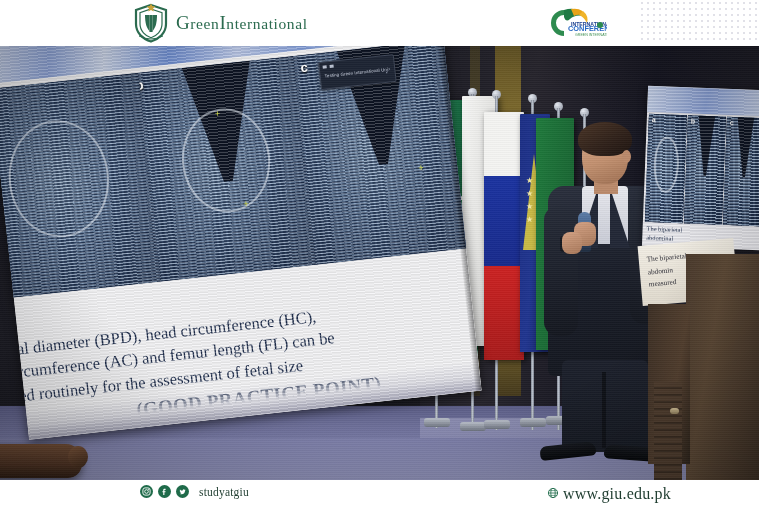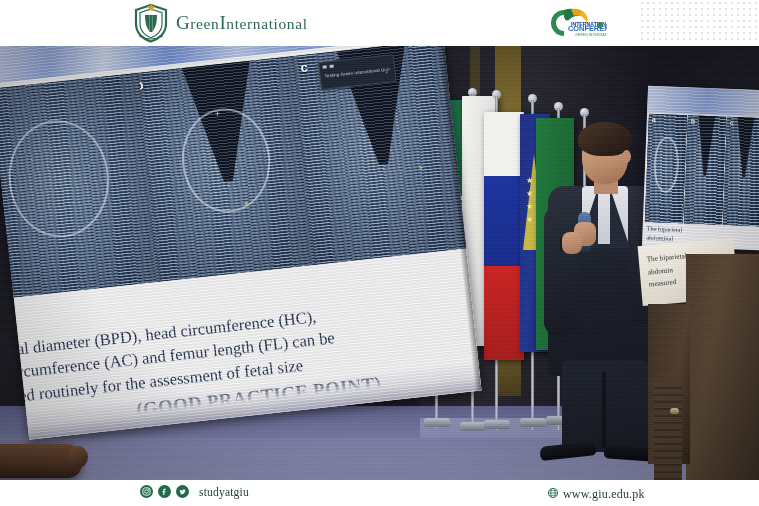--- a/index.html
+++ b/index.html
@@ -19,21 +19,21 @@
     background-image:radial-gradient(#c9c9d6 0.9px, transparent 1px);
     background-size:6px 6px;opacity:.55;}
 
   
   .footer{position:absolute;left:0;bottom:0;width:670px;height:26px;background:#ffffff;z-index:40;margin-left:7px;}
   .social{position:absolute;left:133px;top:5px;display:flex;align-items:center;gap:5px;}
   .sicon{width:13px;height:13px;border-radius:50%;background:#1f6b4a;display:flex;align-items:center;justify-content:center;}
   .sicon svg{display:block;}
   .handle{font-family:"Liberation Serif",serif;font-size:11.5px;color:#1f3d30;margin-left:5px;letter-spacing:.2px;}
   .weblink{position:absolute;left:540px;top:5px;display:flex;align-items:center;gap:4px;}
-  .weblink .txt{font-family:"Liberation Serif",serif;font-size:12px;color:#1f3d30;letter-spacing:.2px;}
+  .weblink .txt{font-family:"Liberation Serif",serif;font-size:16px;color:#1f3d30;letter-spacing:.2px;}
 
   
   .photo{position:absolute;left:0;top:46px;width:759px;height:434px;overflow:hidden;background:#0d0d14;}
 
   
   .wall{position:absolute;left:0;top:0;width:759px;height:434px;
     background:linear-gradient(180deg,#13131b 0%,#181820 40%,#1c1c24 70%,#15151c 100%);}
   .wallpanel{position:absolute;left:420px;top:0;width:339px;height:360px;
     background:linear-gradient(100deg,#1a1a22 0%,#26242c 30%,#151520 60%,#201f27 100%);}
   .goldstrip{position:absolute;left:495px;top:0;width:26px;height:350px;

